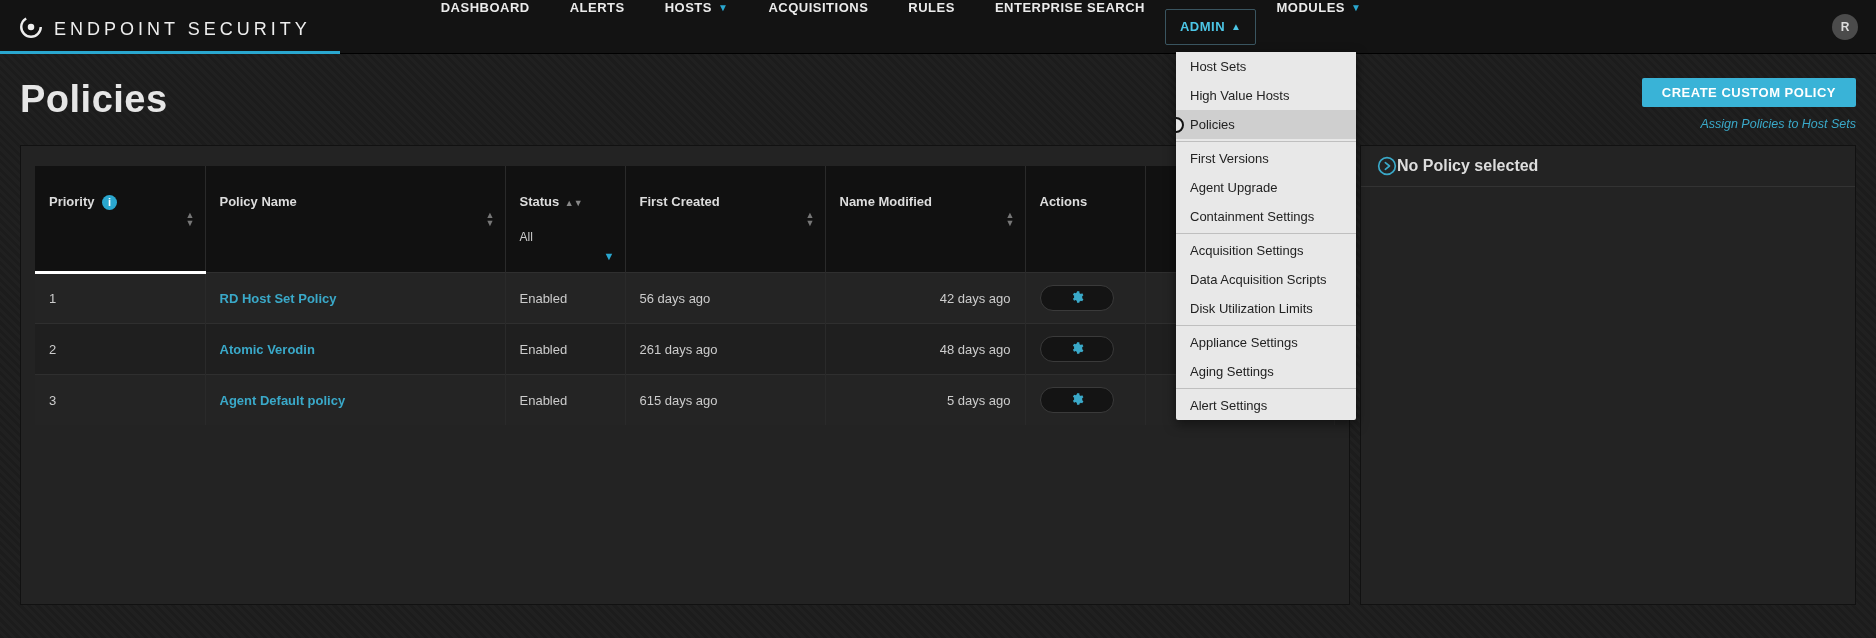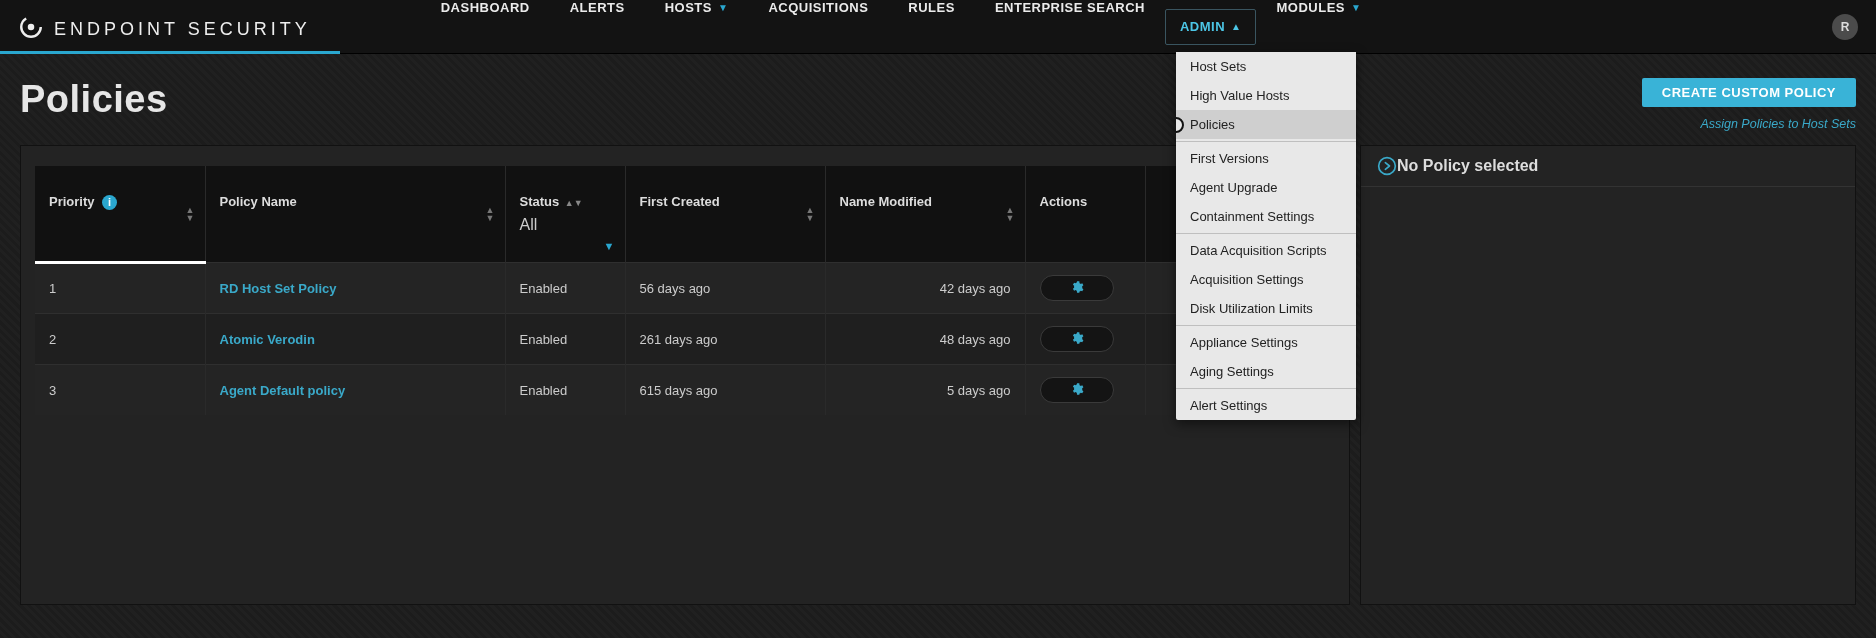--- a/index.html
+++ b/index.html
@@ -211,23 +211,23 @@
     text-align: left;
     font-weight: 700;
     padding: 28px 14px;
     border-right: 1px solid #2a2a2a;
     position: relative;
     vertical-align: top;
   }
   table.policies thead th .subtext {
     display:block;
     font-weight:400;
-    font-size:16px;
+    font-size:12px;
     color:#ccc;
-    margin-top:7px;
+    margin-top:21px;
   }
   .sort-arrows {
     position:absolute;
     right:10px;
     top:50%;
     transform:translateY(-50%);
     font-size:9px;
     line-height:8px;
     color:#777;
     text-align:center;
@@ -316,22 +316,22 @@
 
   <div class="dropdown" id="admin-dropdown">
       <div class="dd-item">Host Sets</div>
       <div class="dd-item">High Value Hosts</div>
       <div class="dd-item selected">Policies</div>
       <div class="dd-sep"></div>
       <div class="dd-item">First Versions</div>
       <div class="dd-item">Agent Upgrade</div>
       <div class="dd-item">Containment Settings</div>
       <div class="dd-sep"></div>
+      <div class="dd-item">Acquisition Settings</div>
       <div class="dd-item">Data Acquisition Scripts</div>
-      <div class="dd-item">Acquisition Settings</div>
       <div class="dd-item">Disk Utilization Limits</div>
       <div class="dd-sep"></div>
       <div class="dd-item">Appliance Settings</div>
       <div class="dd-item">Aging Settings</div>
       <div class="dd-sep"></div>
       <div class="dd-item">Alert Settings</div>
     </div>
 </div>
 
 <div class="page">

